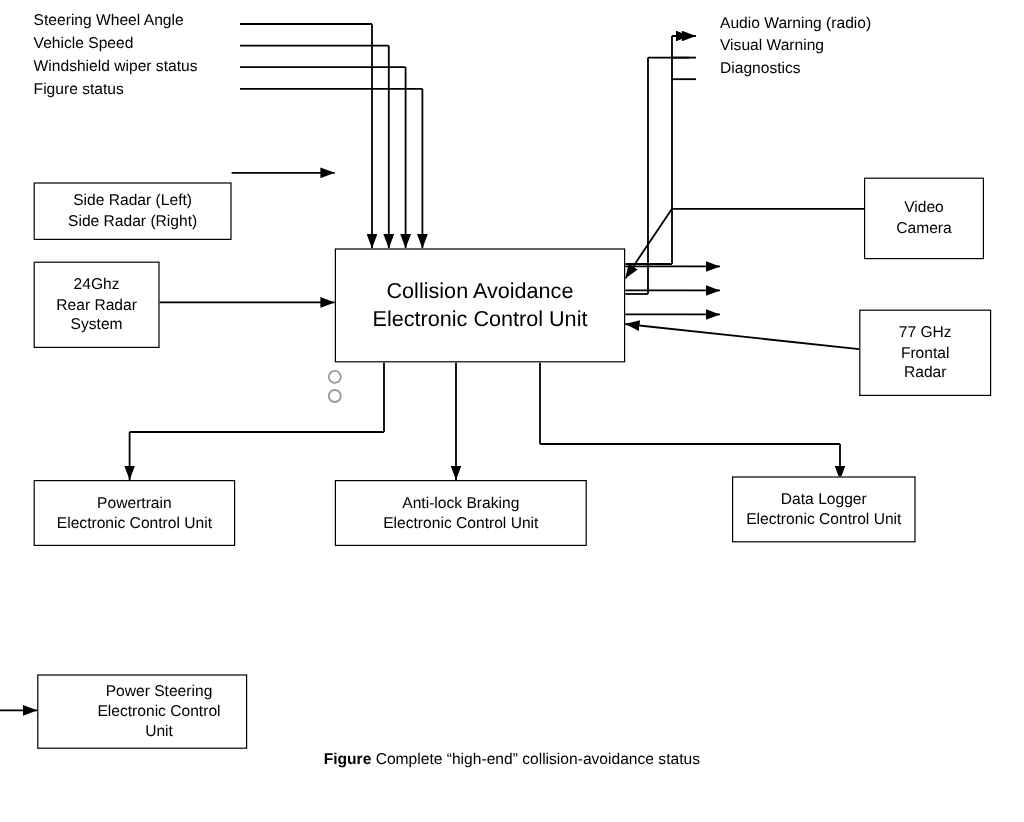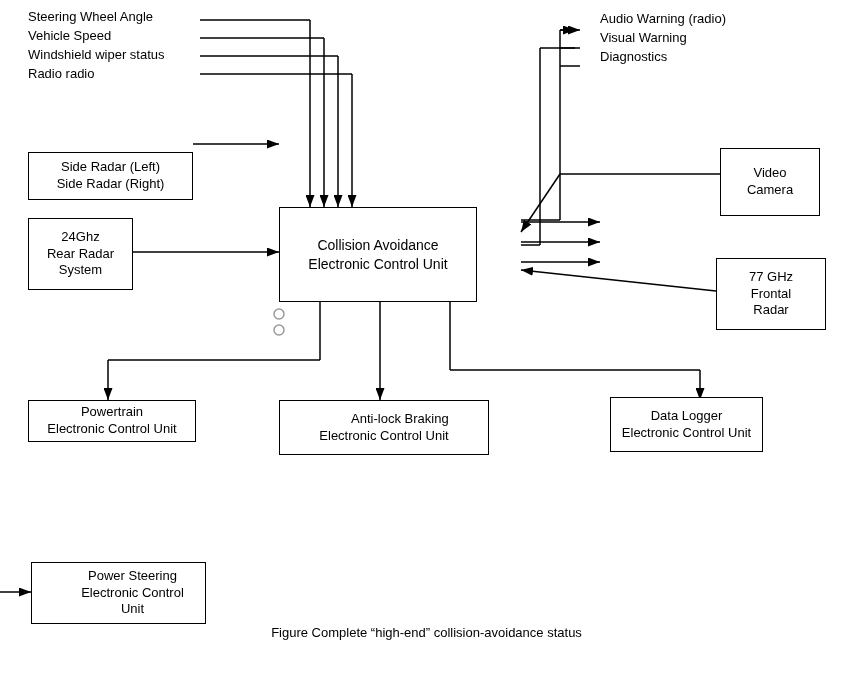--- a/index.html
+++ b/index.html
@@ -36,21 +36,21 @@
     }
     .figure-caption {
       position: absolute;
       bottom: 8px;
       left: 50%;
       transform: translateX(-50%);
       font-size: 13px;
       white-space: nowrap;
     }
     .figure-caption strong {
-      font-weight: normal;
+      font-weight: bold;
     }
     svg.arrows {
       position: absolute;
       top: 0; left: 0;
       width: 853px;
       height: 650px;
       pointer-events: none;
     }
   </style>
 </head>
@@ -121,54 +121,54 @@
     <line x1="521" y1="242" x2="575" y2="242" stroke="#000" stroke-width="1.5"></line>
     <line x1="575" y1="242" x2="600" y2="242" stroke="#000" stroke-width="1.5" marker-end="url(#arrowhead)"></line>
     <line x1="521" y1="262" x2="575" y2="262" stroke="#000" stroke-width="1.5"></line>
     <line x1="575" y1="262" x2="600" y2="262" stroke="#000" stroke-width="1.5" marker-end="url(#arrowhead)"></line>
   </svg>
 
   <div class="label" style="left:28px; top:8px; line-height:1.45;">
     <span style="white-space:pre;">Steering Wheel Angle
 Vehicle Speed
 Windshield wiper status
-Radio radio</span>
+Figure status</span>
   </div>
 
   <div class="label" style="left:600px; top:10px; line-height:1.45;">
     <span style="white-space:pre;">Audio Warning (radio)
 Visual Warning
 Diagnostics</span>
   </div>
 
   <div class="box" style="left:28px; top:120px; width:165px; height:48px;margin-top:32px;">
     <span>Side Radar (Left)<br>Side Radar (Right)</span>
   </div>
 
   <div class="box" style="left:28px; top:218px; width:105px; height:72px;">
     <span>24Ghz<br>Rear Radar<br>System</span>
   </div>
 
-  <div class="box" style="left:279px; top:207px; width:198px; height:95px; font-size:14px;">
+  <div class="box" style="left:279px; top:207px; width:242px; height:95px; font-size:18px;">
     <span>Collision Avoidance<br>Electronic Control Unit</span>
   </div>
 
   <div class="box" style="left:720px; top:148px; width:100px; height:68px;">
     <span>Video<br>Camera</span>
   </div>
 
   <div class="box" style="left:716px; top:258px; width:110px; height:72px;">
     <span>77 GHz<br>Frontal<br>Radar</span>
   </div>
 
-  <div class="box" style="left:28px; top:400px; width:168px; height:42px;align-items:center;">
+  <div class="box" style="left:28px; top:400px; width:168px; height:55px;align-items:center;">
     <span>Powertrain<br>Electronic Control Unit</span>
   </div>
 
-  <div class="box" style="left:279px; top:400px; width:210px; height:55px;text-align:right;">
+  <div class="box" style="left:279px; top:400px; width:210px; height:55px;">
     <span>Anti-lock Braking<br>Electronic Control Unit</span>
   </div>
 
   <div class="box" style="left:610px; top:380px; width:153px; height:55px;margin-top:17px;">
     <span>Data Logger<br>Electronic Control Unit</span>
   </div>
 
   <div class="box" style="left:31px; top:562px; width:175px; height:62px;padding-left:36px;">
     <span>Power Steering<br>Electronic Control Unit</span>
   </div>

